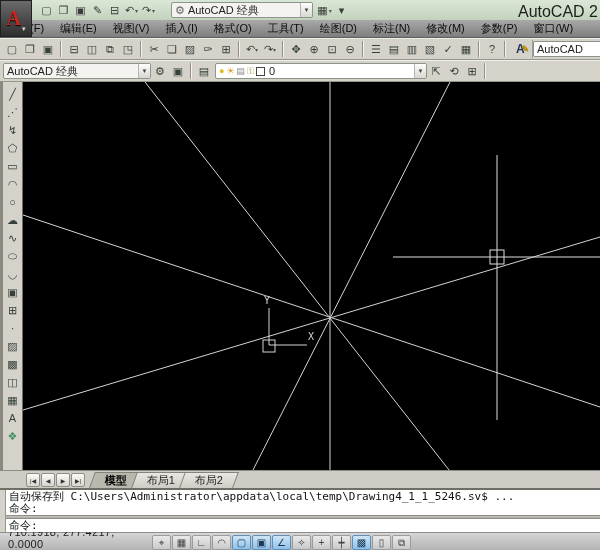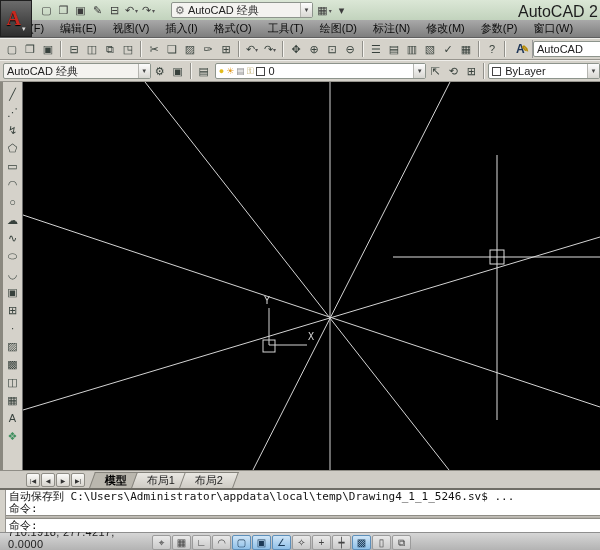--- a/index.html
+++ b/index.html
@@ -222,25 +222,20 @@
       <span>0</span>
       <span class="arrow">▼</span>
     </span>
     <div style="display:flex;">
 
     <span class="tbtn">⇱</span>
         <span class="tbtn">⟲</span>
         <span class="tbtn">⊞</span>
       </div>
     <div class="tsep"></div>
-    <span class="combo color-combo">
-      <span class="swatch"></span>
-      <span>ByLayer</span>
-      <span class="arrow">▼</span>
-    </span>
   </div>
 
   <div class="main">
     <div class="dock">
 
     <span class="dbtn">╱</span>
         <span class="dbtn">⋰</span>
         <span class="dbtn">↯</span>
         <span class="dbtn">⬠</span>
         <span class="dbtn">▭</span>

